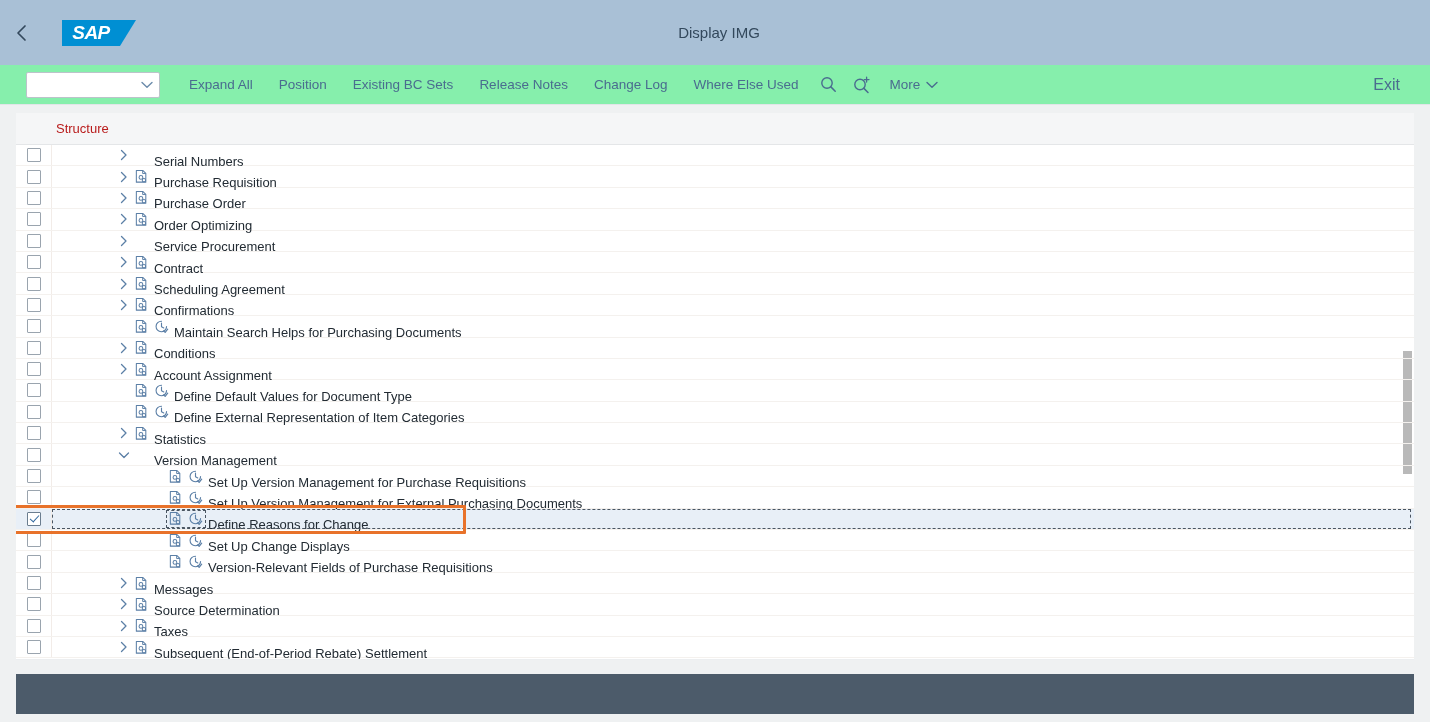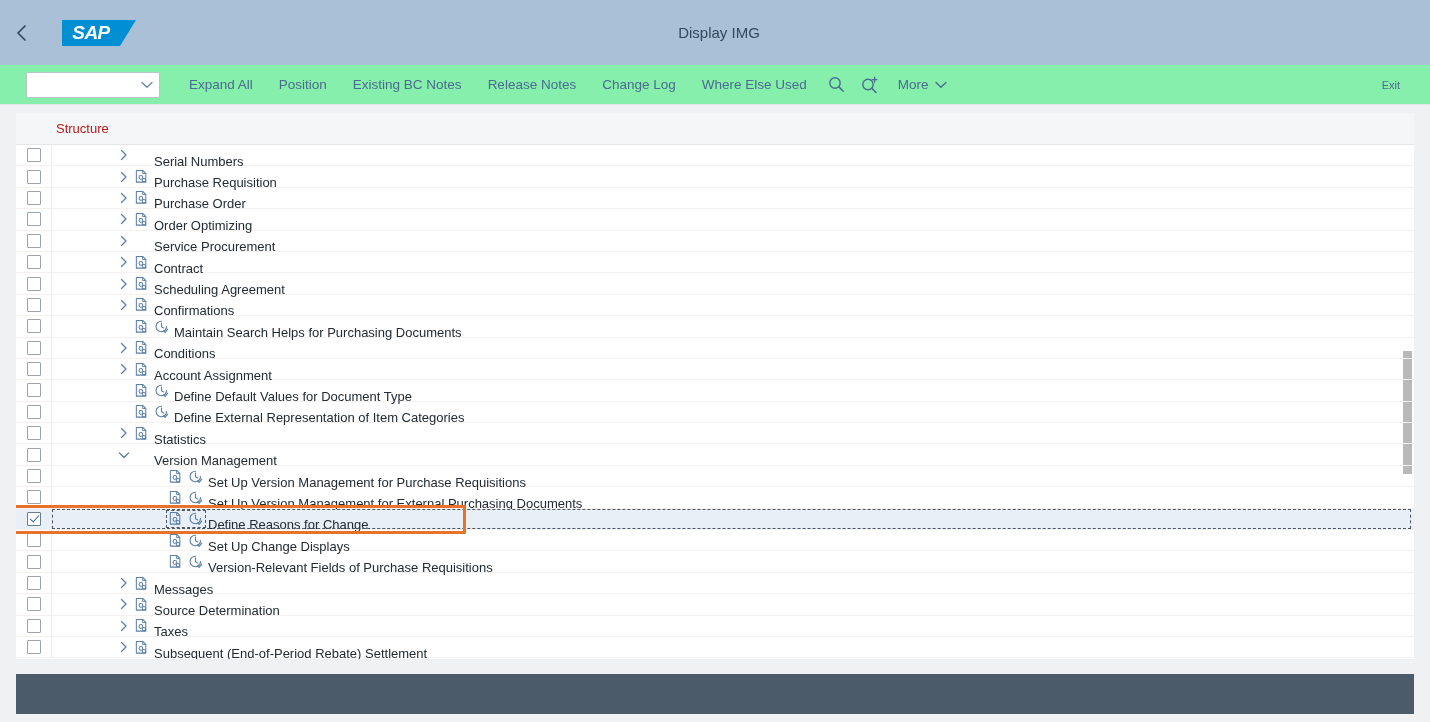--- a/index.html
+++ b/index.html
@@ -114,21 +114,21 @@
     font-size: 13.5px;
     color: #4a6c8f;
     padding: 4px 10px;
     display: flex; align-items: center;
     gap: 6px;
     cursor: pointer;
     border-radius: 3px;
   }
   .tb-spacer { flex: 1 1 auto; }
   .tb-exit {
-    font-size: 11px;
+    font-size: 16px;
     color: #4a6c8f;
     padding: 4px 12px;
     cursor: pointer;
     border-radius: 3px;
   }
 
   
   .content-wrap {
     flex: 1 1 auto;
     padding: 8px 16px 0 16px;
@@ -283,21 +283,21 @@
   <div class="toolbar">
     <div class="tb-select">
       <span class="sel-val"></span>
       <svg width="12" height="8" viewBox="0 0 12 8">
         <path d="M1 1.5 L6 6.2 L11 1.5" fill="none" stroke="#6b8bab" stroke-width="1.4" stroke-linecap="round" stroke-linejoin="round"></path>
       </svg>
     </div>
 
     <div class="tb-btn">Expand All</div>
     <div class="tb-btn">Position</div>
-    <div class="tb-btn">Existing BC Notes</div>
+    <div class="tb-btn">Existing BC Sets</div>
     <div class="tb-btn">Release Notes</div>
     <div class="tb-btn">Change Log</div>
     <div class="tb-btn">Where Else Used</div>
 
     <div class="tb-icon-btn">
       <svg width="17" height="17" viewBox="0 0 17 17">
         <circle cx="7" cy="7" r="5.2" fill="none" stroke="#4a6c8f" stroke-width="1.4"></circle>
         <path d="M10.9 10.9 L15.2 15.2" stroke="#4a6c8f" stroke-width="1.5" stroke-linecap="round"></path>
       </svg>
     </div>

